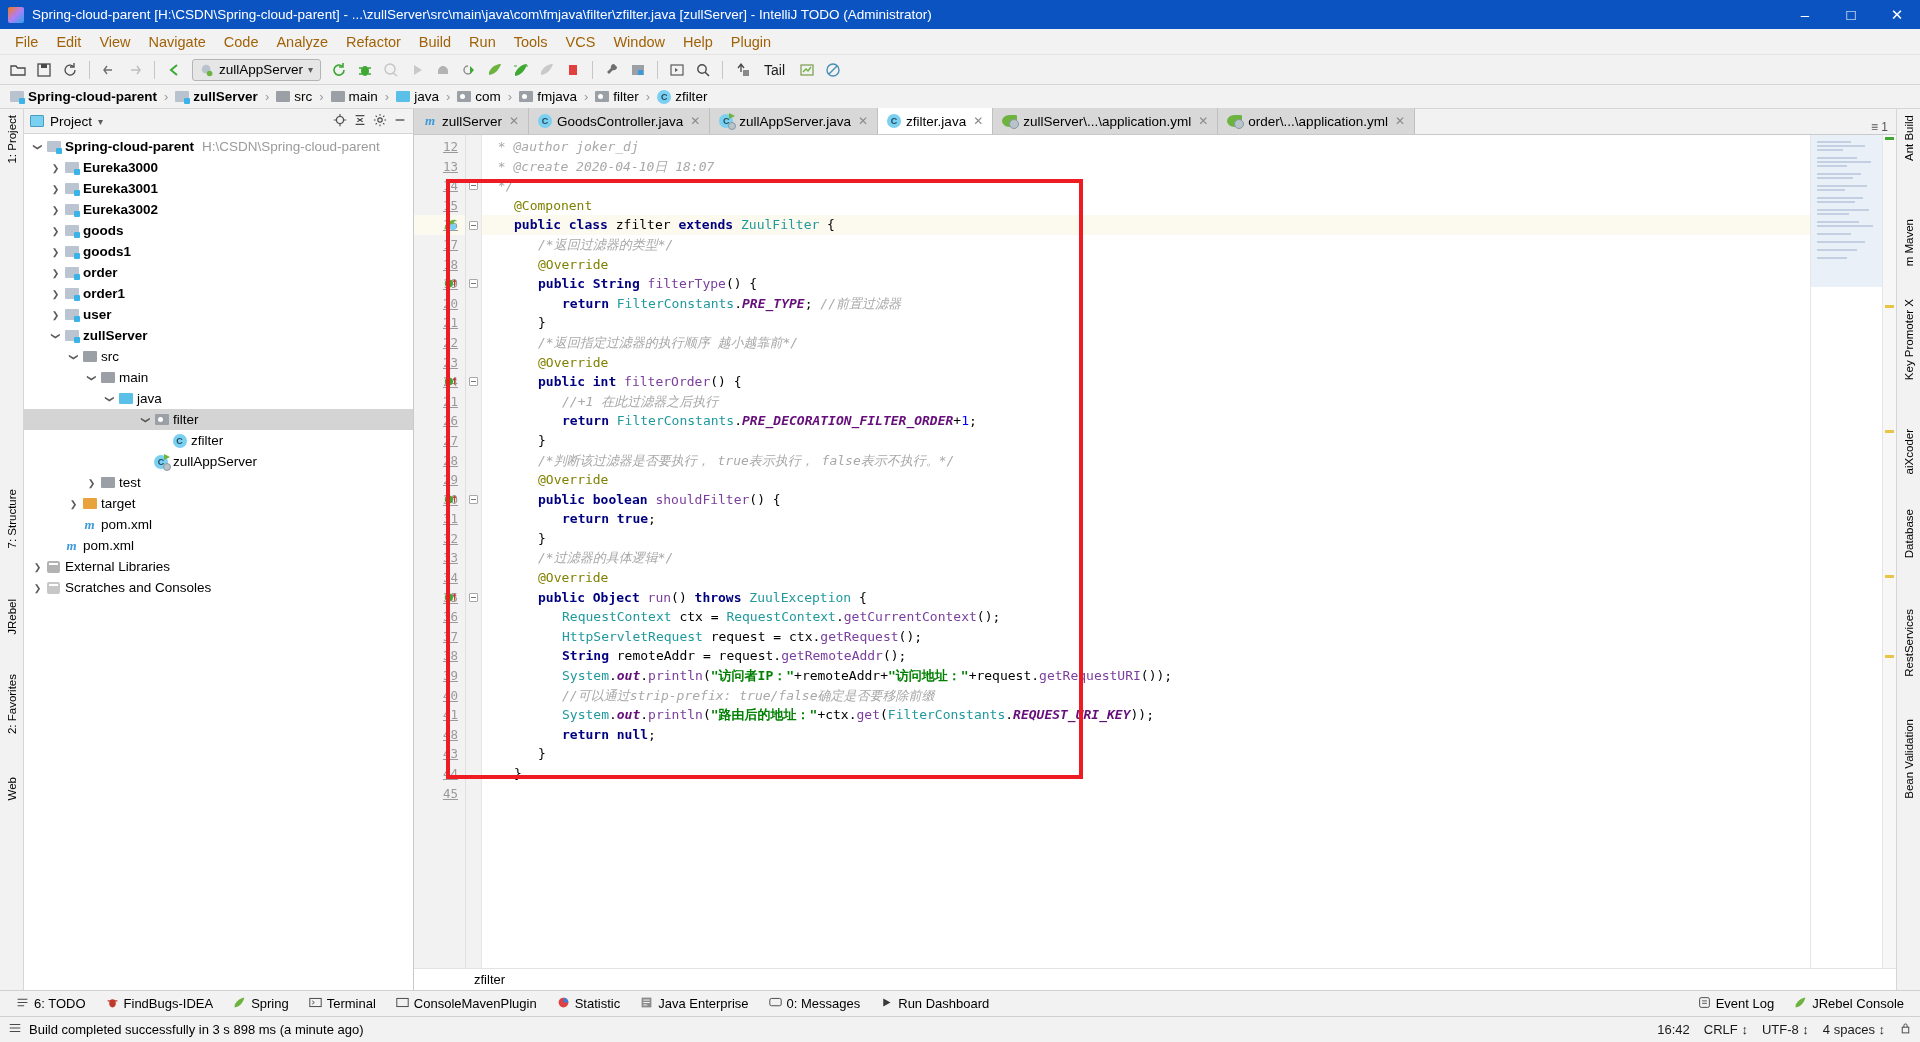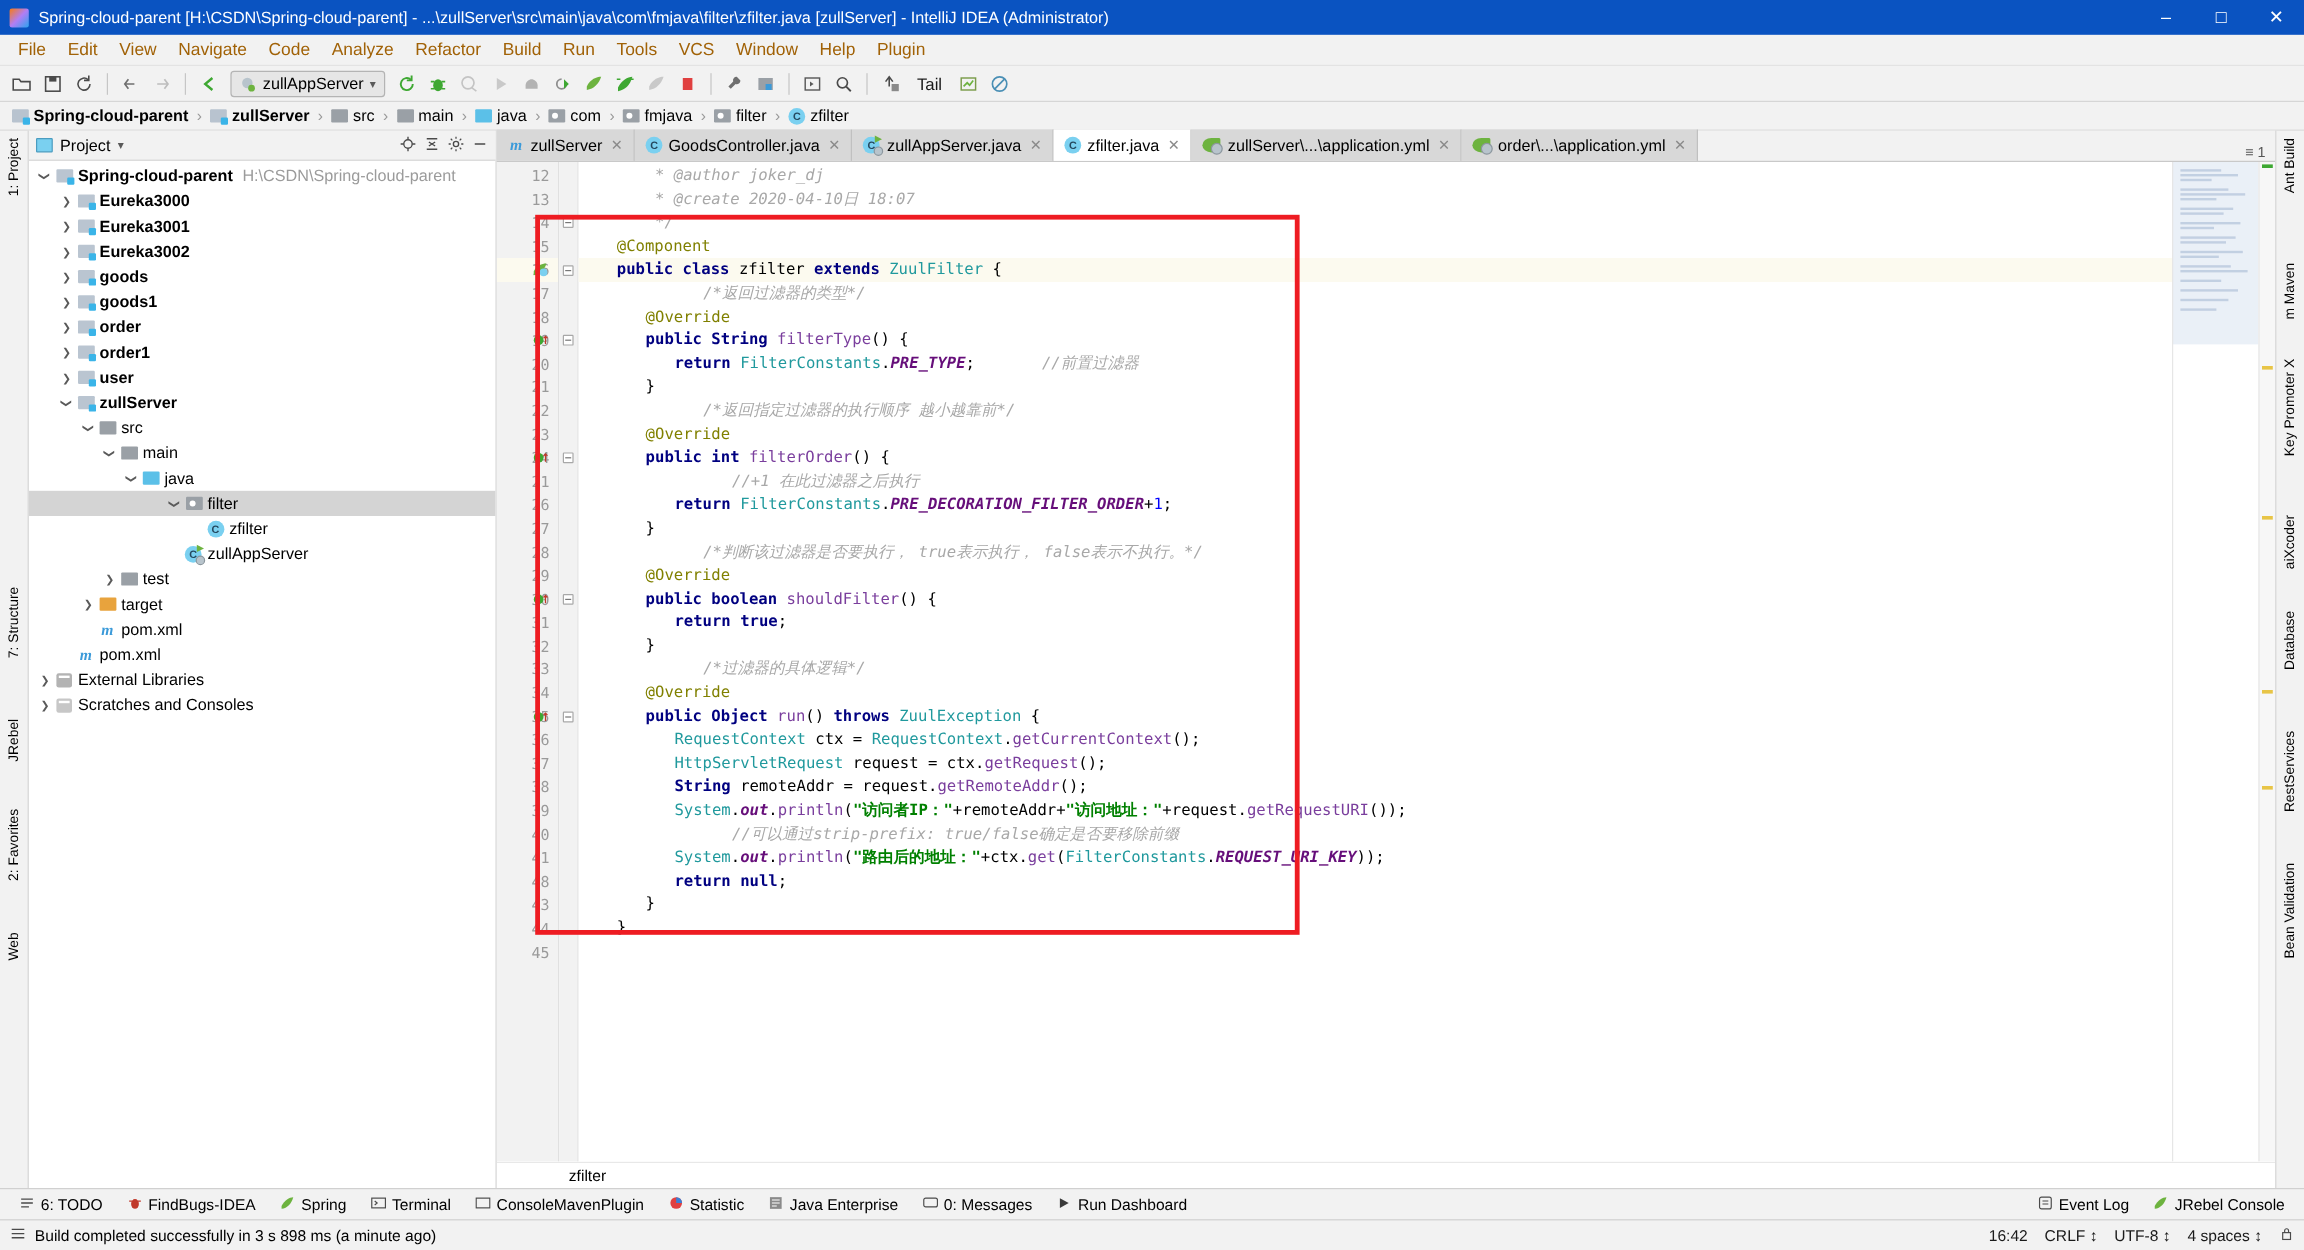--- a/index.html
+++ b/index.html
@@ -222,21 +222,21 @@
     background: #f2f2f2;
     border-right: 1px solid #e0e0e0;
     flex: none;
     padding-top: 2px;
     text-align: right;
     font-family: "DejaVu Sans Mono", monospace;
     font-size: 12.5px;
     color: #9a9a9a;
     position: relative;
   }
-  .gline { height: 19.6px; line-height: 19.6px; padding-right: 7px; position: relative; }
+  .gline { height: 19.6px; line-height: 19.6px; padding-right: 7px; position: relative; text-decoration: underline; }
   .gline.hl { background: #fcfaef; }
   .gicon {
     position: absolute;
     left: 30px; top: 2px;
     width: 13px; height: 13px;
   }
   .foldcol {
     width: 16px;
     background: #f2f2f2;
     border-right: 1px solid #e6e6e6;
@@ -267,21 +267,21 @@
     font-family: "DejaVu Sans Mono", monospace;
     font-size: 13px;
     overflow: hidden;
     position: relative;
     white-space: pre;
   }
   .cline { height: 19.6px; line-height: 19.6px; padding-left: 8px; }
   .cline.hl { background: #fcfaef; }
   .kw { color: #000080; font-weight: bold; }
   .anno { color: #808000; }
-  .cmt { color: #a8a8a8; font-style: italic; margin-left: 48px; }
+  .cmt { color: #a8a8a8; font-style: italic; }
   .str { color: #008000; font-weight: bold; }
   .cls { color: #20999d; }
   .stat { color: #7a3e9d; }
   .fld { color: #660e7a; font-style: italic; font-weight: bold; }
   .num { color: #0000ff; }
   .plain { color: #000; }
 
   
   .red-rect {
     position: absolute;
@@ -393,21 +393,21 @@
   .caret-right { font-size: 10px; color:#5a5a5a; }
   .caret-down { font-size: 10px; color:#5a5a5a; }
 </style>
 </head>
 <body>
 
 <div id="app">
 
   <div class="titlebar">
     <div class="tb-icon"></div>
-    <div class="tb-text">Spring-cloud-parent [H:\CSDN\Spring-cloud-parent] - ...\zullServer\src\main\java\com\fmjava\filter\zfilter.java [zullServer] - IntelliJ IDEA (Administrator)</div>
+    <div class="tb-text">Spring-cloud-parent [H:\CSDN\Spring-cloud-parent] - ...\zullServer\src\main\java\com\fmjava\filter\zfilter.java [zullServer] - IntelliJ TODO (Administrator)</div>
     <div class="win-btns">
       <div class="win-btn">–</div>
       <div class="win-btn">□</div>
       <div class="win-btn close">✕</div>
     </div>
   </div>
 
   <div class="menubar">
     <div class="mi">File</div>
     <div class="mi">Edit</div>

